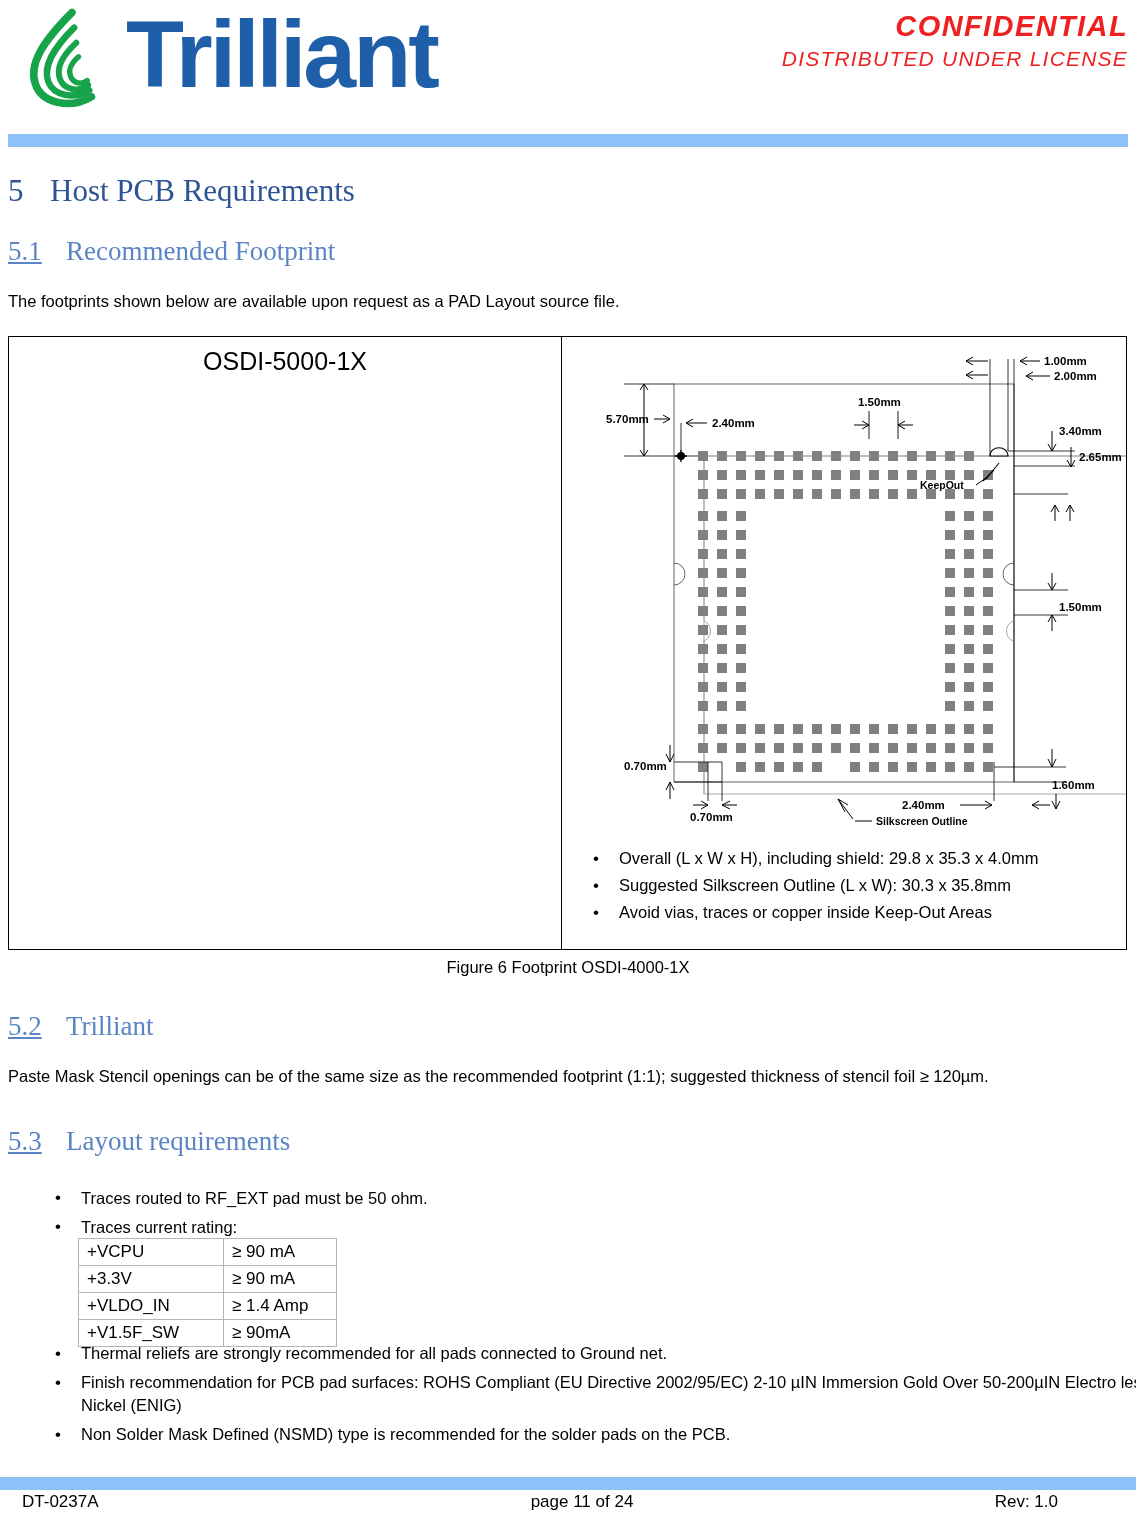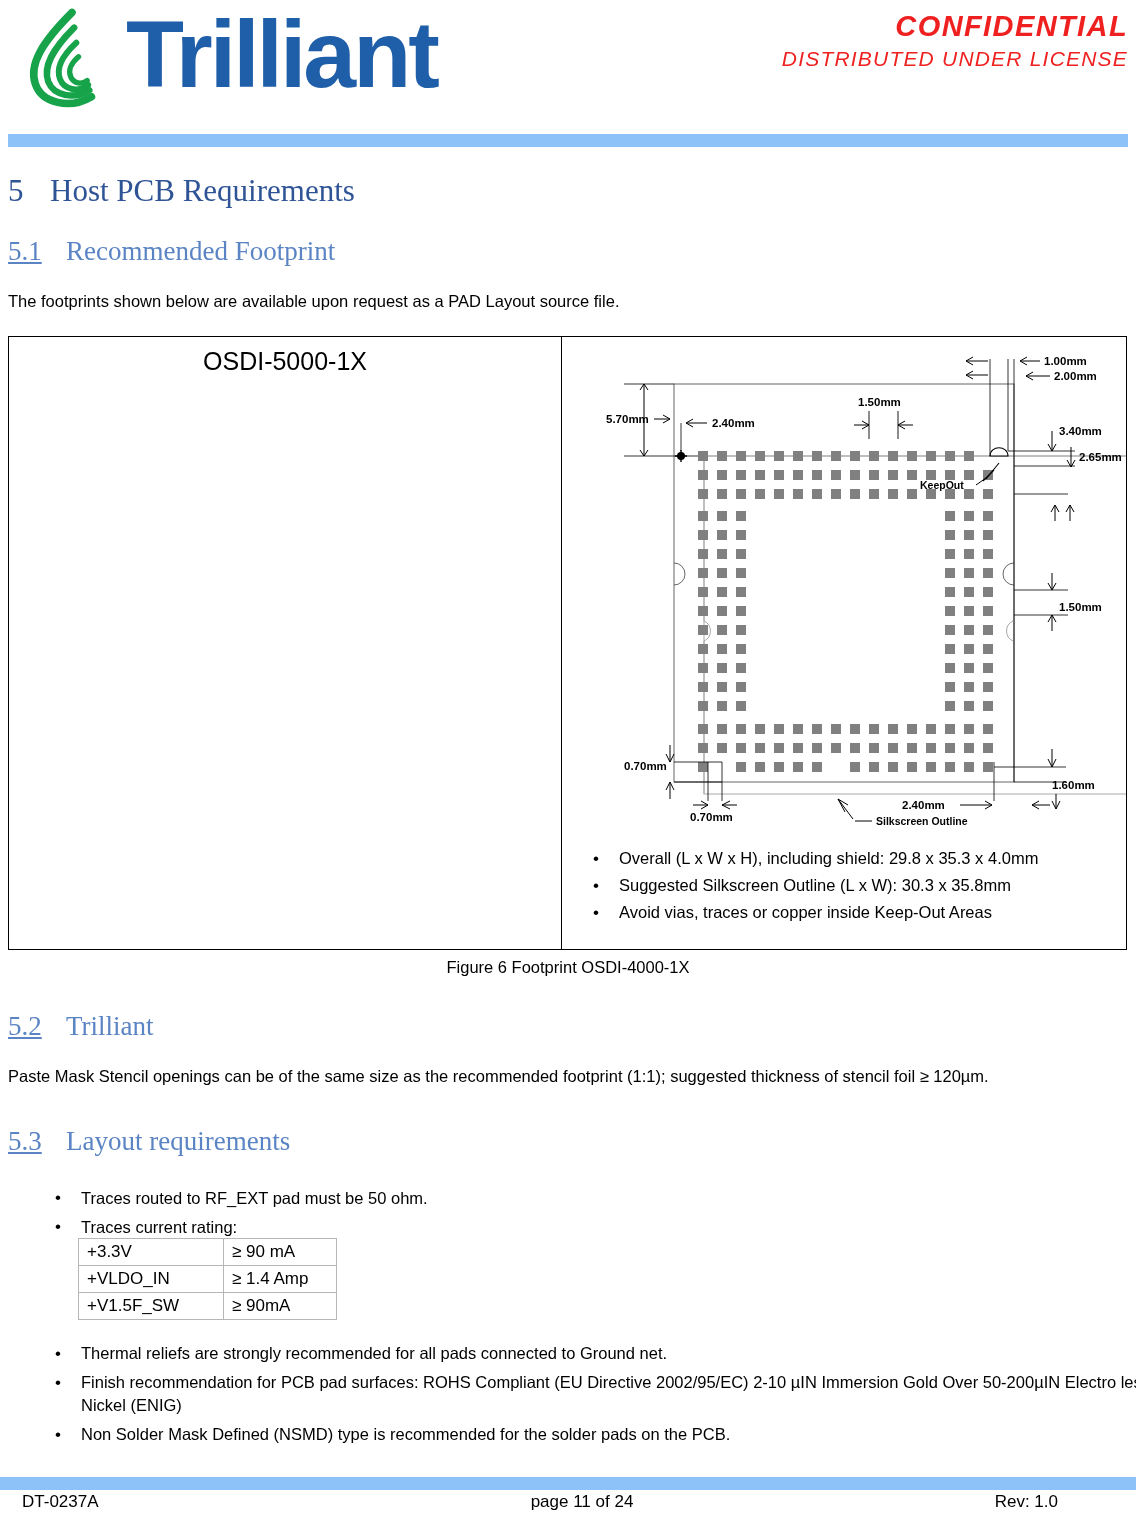--- a/index.html
+++ b/index.html
@@ -591,20 +591,24 @@
 </div>
 
 <ul class="dot req-list">
   <li>Traces routed to RF_EXT pad must be 50 ohm.</li>
   <li>Traces current rating:</li>
 </ul>
 
 <table class="cur-table">
   <tbody>
     <tr>
+      <td class="k">+VCPU</td>
+      <td class="v">≥ 90 mA</td>
+    </tr>
+    <tr>
       <td class="k">+3.3V</td>
       <td class="v">≥ 90 mA</td>
     </tr>
     <tr>
       <td class="k">+VLDO_IN</td>
       <td class="v">≥ 1.4 Amp</td>
     </tr>
     <tr>
       <td class="k">+V1.5F_SW</td>
       <td class="v">≥ 90mA</td>

